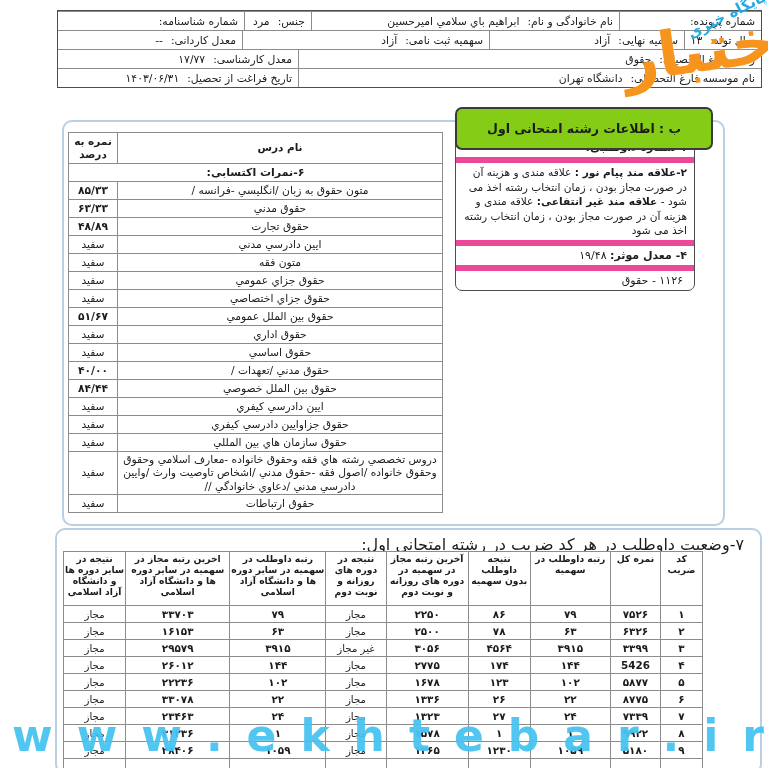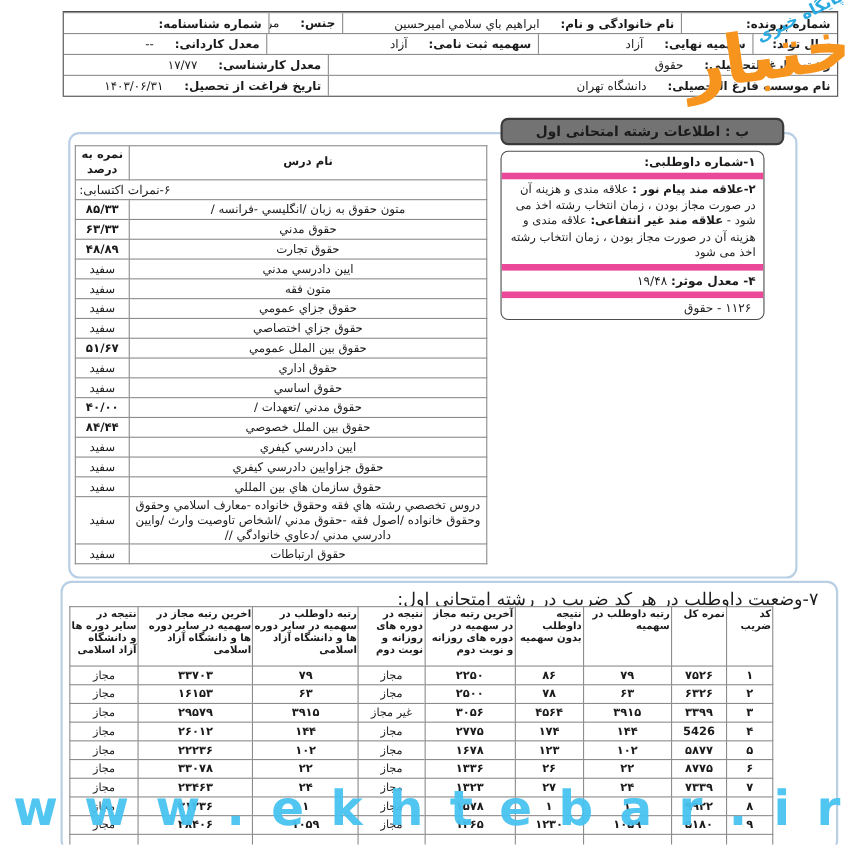--- a/index.html
+++ b/index.html
@@ -9,46 +9,46 @@
 
   
   .sec-a{position:absolute;left:57px;top:10px;width:705px;border:1px solid #4d4d4d;background:#fff}
   .ta-title{height:19px;font-weight:700;font-size:11.5px;padding:2px 8px 0 0;white-space:nowrap}
   .ta-row{display:flex;border-top:1px solid #8c8c8c;height:19px;align-items:stretch}
   .cell{display:flex;align-items:center;padding:0 6px 0 4px;white-space:nowrap;overflow:hidden;font-size:10.8px}
   .cell:not(:last-child){border-left:1px solid #8c8c8c}
   .grow{flex:1}
   .w142{width:142px}.w67{width:67px}.w186{width:186px}
   .w77{width:77px}.w195{width:195px}.w247{width:247px}.w240{width:240px}
-  .lbl{font-weight:700;margin-left:19px}
+  .lbl{font-weight:400;margin-left:8px}
 
   
   .secb-container{position:absolute;left:62px;top:120px;width:663px;height:406px;border:2px solid #b9cfe4;border-radius:10px;z-index:0}
-  .secb-box{position:absolute;left:455px;top:107px;width:258px;height:25px;background:#737373;border:2px solid #3a3a3a;border-radius:7px;display:flex;align-items:center;justify-content:center;font-weight:700;font-size:12.5px;z-index:2;white-space:nowrap}
+  .secb-box{position:absolute;left:455px;top:107px;width:258px;height:43px;background:#84cc16;border:2px solid #3a3a3a;border-radius:7px;display:flex;align-items:center;justify-content:center;font-weight:700;font-size:12.5px;z-index:2;white-space:nowrap}
   .panel{position:absolute;left:455px;top:137px;width:240px;background:#fff;border:1px solid #4d4d4d;border-radius:7px;z-index:1;font-size:11px;overflow:hidden}
   .p-item{padding:2px 7px;border-top:6px solid #ec4899;line-height:15px}
   .p-item:first-child{border-top:none}
   .p-small{font-size:10.6px;line-height:14.6px}
   .b{font-weight:700}
   .check{font-size:11px;margin:0 2px}
   .code-line{padding-right:4px}
 
   
   .scores{position:absolute;left:68px;top:132px;width:375px;border-collapse:collapse;background:#fff;z-index:1;border:1px solid #4d4d4d}
   .scores td,.scores th{border:1px solid #8c8c8c;font-size:10.7px;text-align:center;padding:1px 3px;line-height:1.25;vertical-align:middle}
-  .scores .s-title td{text-align:left;font-weight:400;font-size:11px;height:18px}
+  .scores .s-title td{text-align:center;font-weight:700;font-size:11px;height:18px}
   .scores thead th{font-weight:700;font-size:10.5px;height:31px}
   .scores tbody td{height:18px}
   .num{font-weight:700}
 
   
   .secg-container{position:absolute;left:55px;top:528px;width:707px;height:246px;border:2px solid #b9cfe4;border-radius:10px;z-index:0}
   .g-title{font-weight:400;font-size:16px;padding:5px 16px 0 8px;white-space:nowrap}
   .results{position:absolute;left:63px;top:551px;width:640px;border-collapse:collapse;background:#fff;z-index:1;border:1px solid #4d4d4d}
-  .results th{font-size:9.2px;font-weight:700;vertical-align:top;padding:2px 1px;line-height:1.18;border:1px solid #8c8c8c;text-align:right}
+  .results th{font-size:9.2px;font-weight:700;vertical-align:top;padding:2px 1px;line-height:1.18;border:1px solid #8c8c8c;text-align:center}
   .results thead tr{height:54px}
   .results td{font-size:10.2px;text-align:center;border:1px solid #8c8c8c;height:17px;padding:0 1px;vertical-align:middle}
   .results td.num{font-weight:700;font-size:10.4px}
   .results tr.partial td{height:14px}
 
   
   .wm{pointer-events:none;z-index:6}
   .wm-top-small{position:absolute;left:684px;top:6px;color:#29abe2;font-weight:700;font-size:15px;transform:rotate(-27deg);white-space:nowrap}
   .wm-top-big{position:absolute;left:622px;top:18px;color:#f7941d;font-weight:700;font-size:62px;line-height:1;transform:rotate(-8deg);letter-spacing:-2px;text-shadow:0 0 2px rgba(255,255,255,.6)}
   .wm-bottom{position:absolute;left:12px;right:4px;top:714px;display:flex;justify-content:space-between;align-items:flex-end;direction:ltr;color:#47c3f1;font-weight:700;font-size:44px;line-height:1;opacity:.95}

